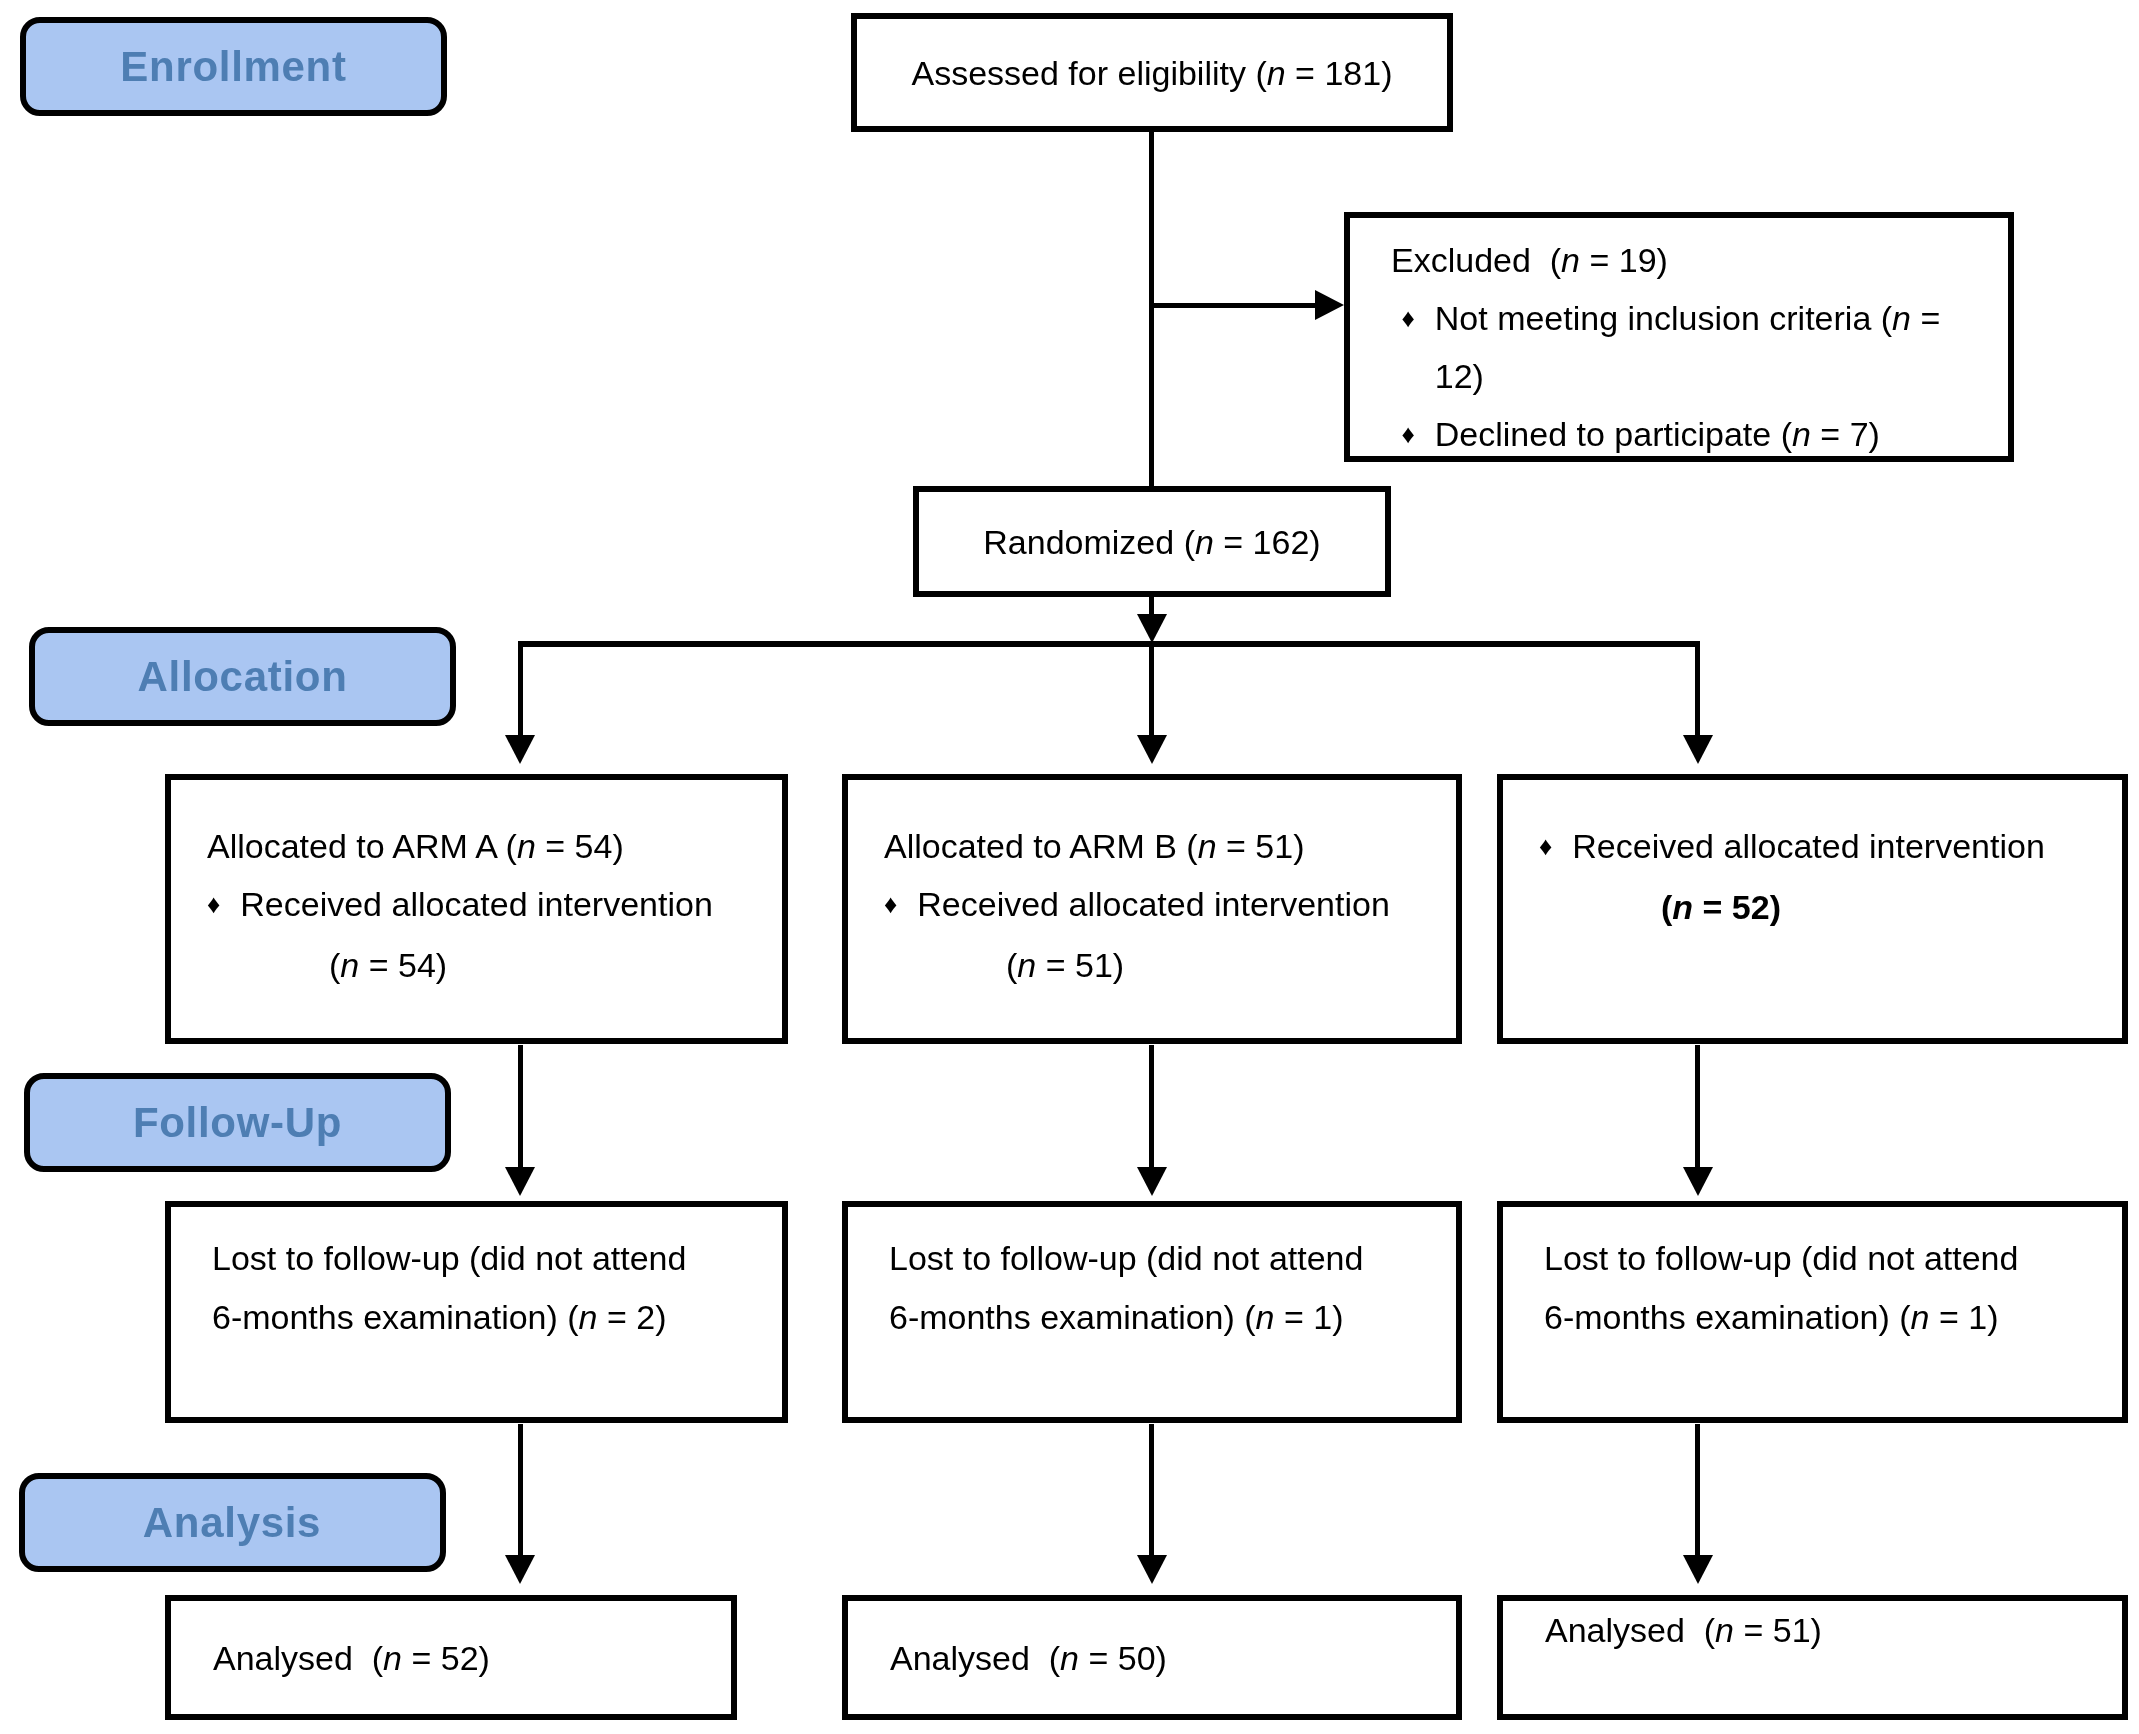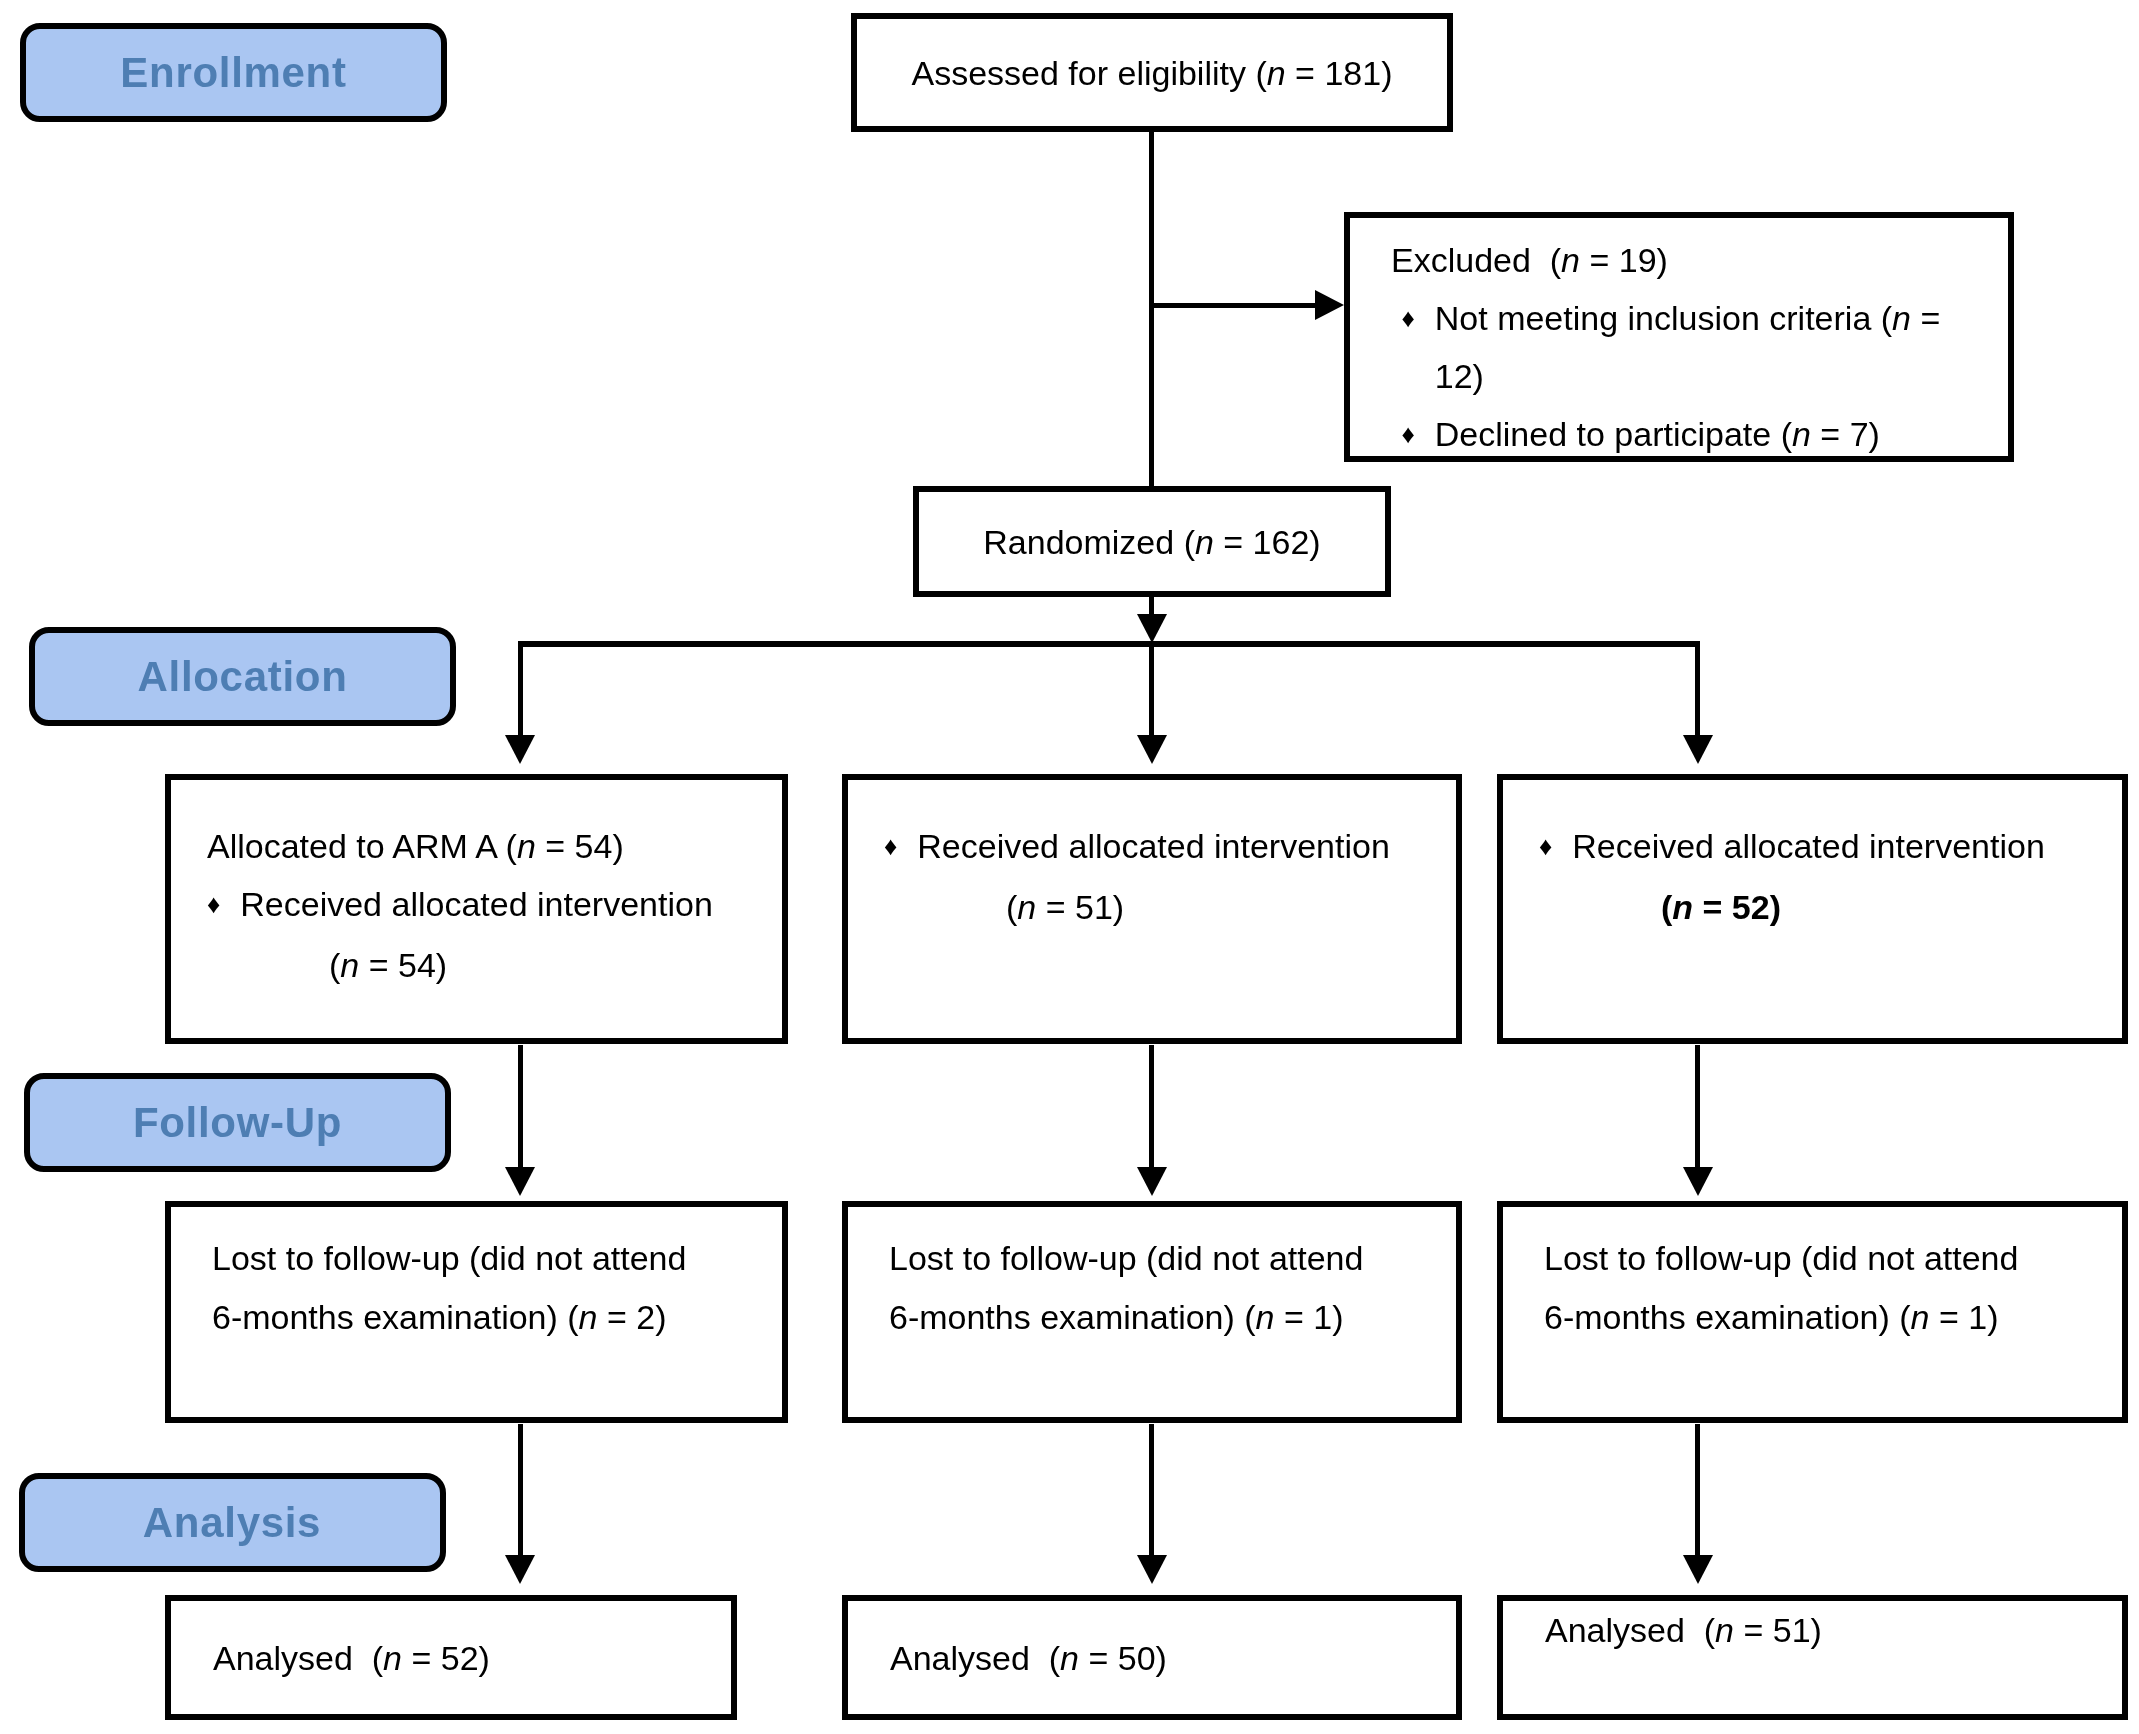--- a/index.html
+++ b/index.html
@@ -60,21 +60,21 @@
     border-top: 15px solid transparent;
     border-bottom: 15px solid transparent;
     border-left: 29px solid var(--line, #000);
   }
 </style>
 </head>
 <body>
 
 <div id="canvas">
 
-  <div class="stage-label" style="left:20px; top:23px;">Enrollment</div>
+  <div class="stage-label" style="left:20px; top:17px;">Enrollment</div>
   <div class="stage-label" style="left:29px; top:627px;">Allocation</div>
   <div class="stage-label" style="left:24px; top:1073px;">Follow-Up</div>
   <div class="stage-label" style="left:18.5px; top:1473px;">Analysis</div>
 
   <div class="flow-box center-text" style="left:851px; top:13px; width:602px; height:119px;">
     <span class="rich">Assessed for eligibility (<i>n</i> = 181)</span>
   </div>
 
   <div class="line" style="left:1149px; top:132px; width:4.6px; height:354px;"></div>
 
@@ -112,20 +112,21 @@
   <div class="flow-box" style="left:165px; top:774px; width:623px; height:270px; padding:37px 16px 0 36px;">
     <div class="rich">Allocated to ARM A (<i>n</i> = 54)</div>
     <div class="bullet-row">
       <span class="diamond">♦</span>
       <span class="rich">Received allocated intervention</span>
     </div>
     <div class="rich" style="padding-left:122px;">(<i>n</i> = 54)</div>
   </div>
 
   <div class="flow-box" style="left:842px; top:774px; width:620px; height:270px; padding:37px 16px 0 36px;">
+    <div class="rich">Allocated to ARM B (<i>n</i> = 51)</div>
     <div class="bullet-row">
       <span class="diamond">♦</span>
       <span class="rich">Received allocated intervention</span>
     </div>
     <div class="rich" style="padding-left:122px;">(<i>n</i> = 51)</div>
   </div>
 
   <div class="flow-box" style="left:1497px; top:774px; width:631px; height:270px; padding:37px 16px 0 36px;">
     <div class="bullet-row">
       <span class="diamond">♦</span>

